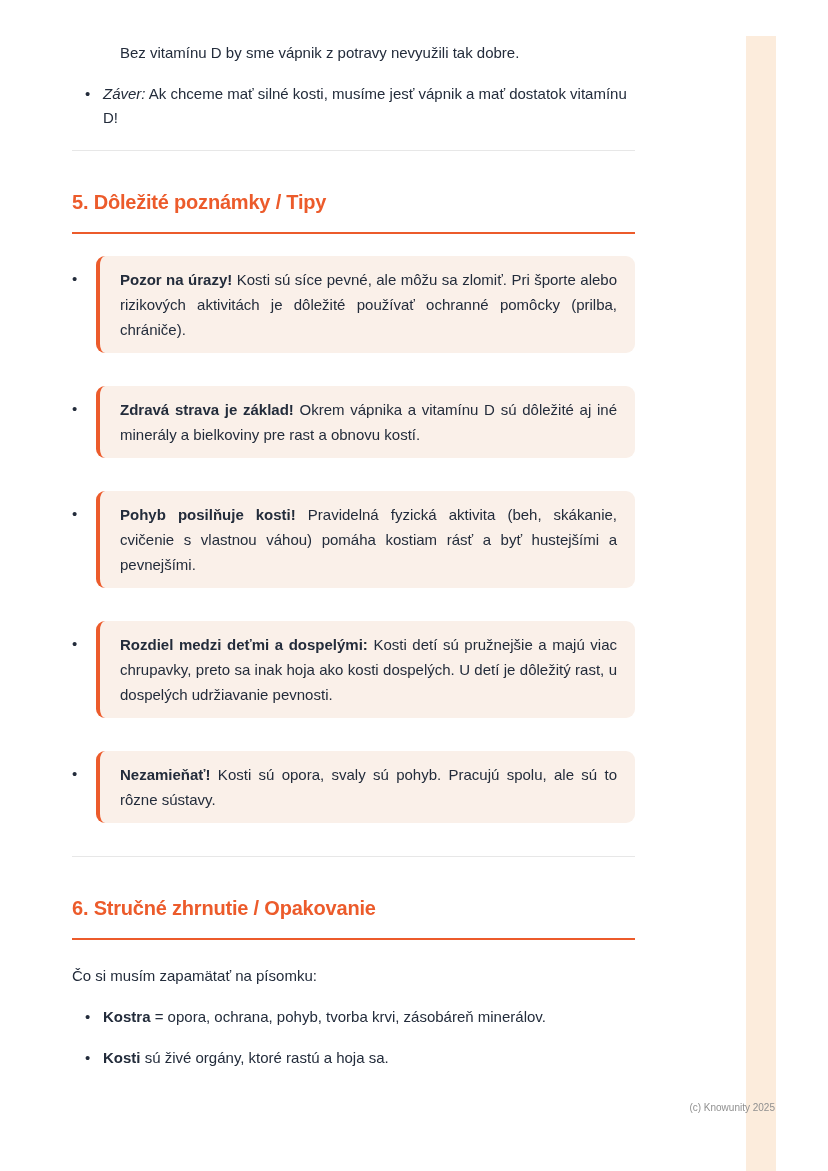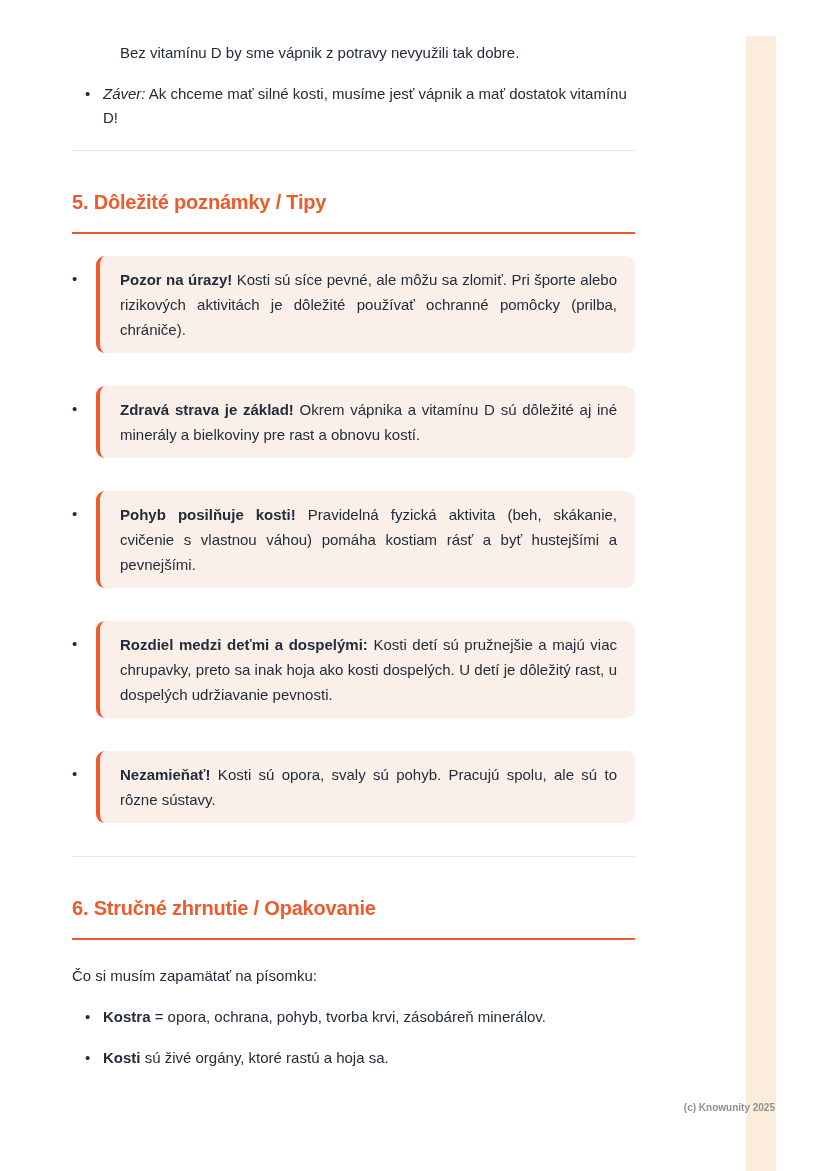--- a/index.html
+++ b/index.html
@@ -94,21 +94,20 @@
   .tip-box strong { font-weight: 700; }
 
   .footer {
     position: absolute;
     top: 1101px;
     right: 53px;
     font-size: 10px;
     line-height: 14px;
     color: var(--footer_text, #909090);
     z-index: 2;
-    font-weight: bold;
   }
 </style>
 </head>
 <body>
 
 <div class="page">
 
   <div class="stripe"></div>
 
   <div class="content">

